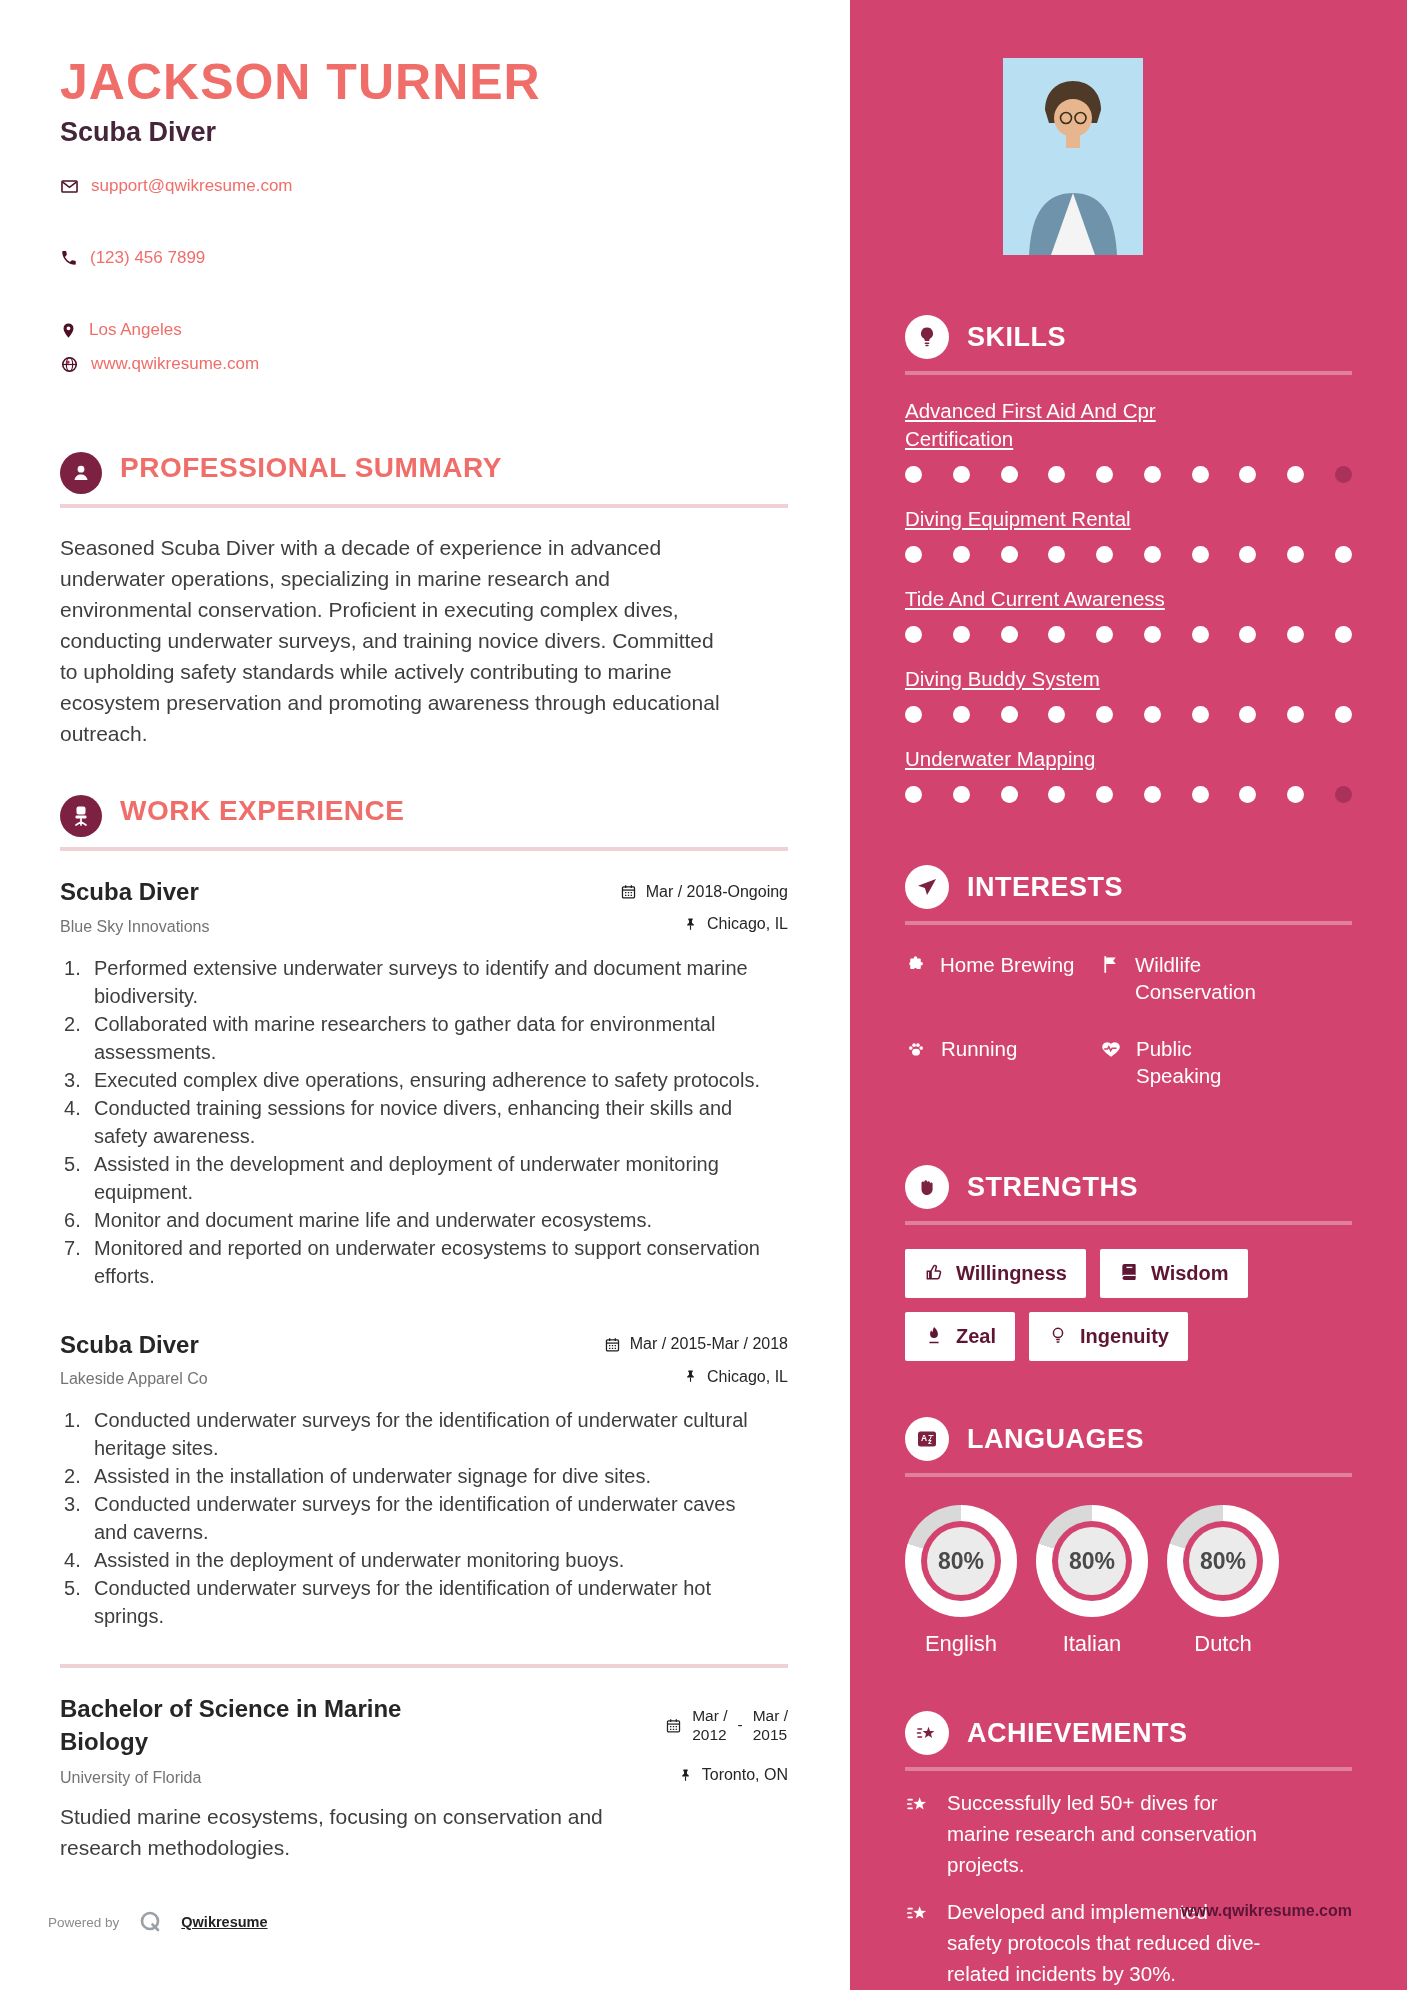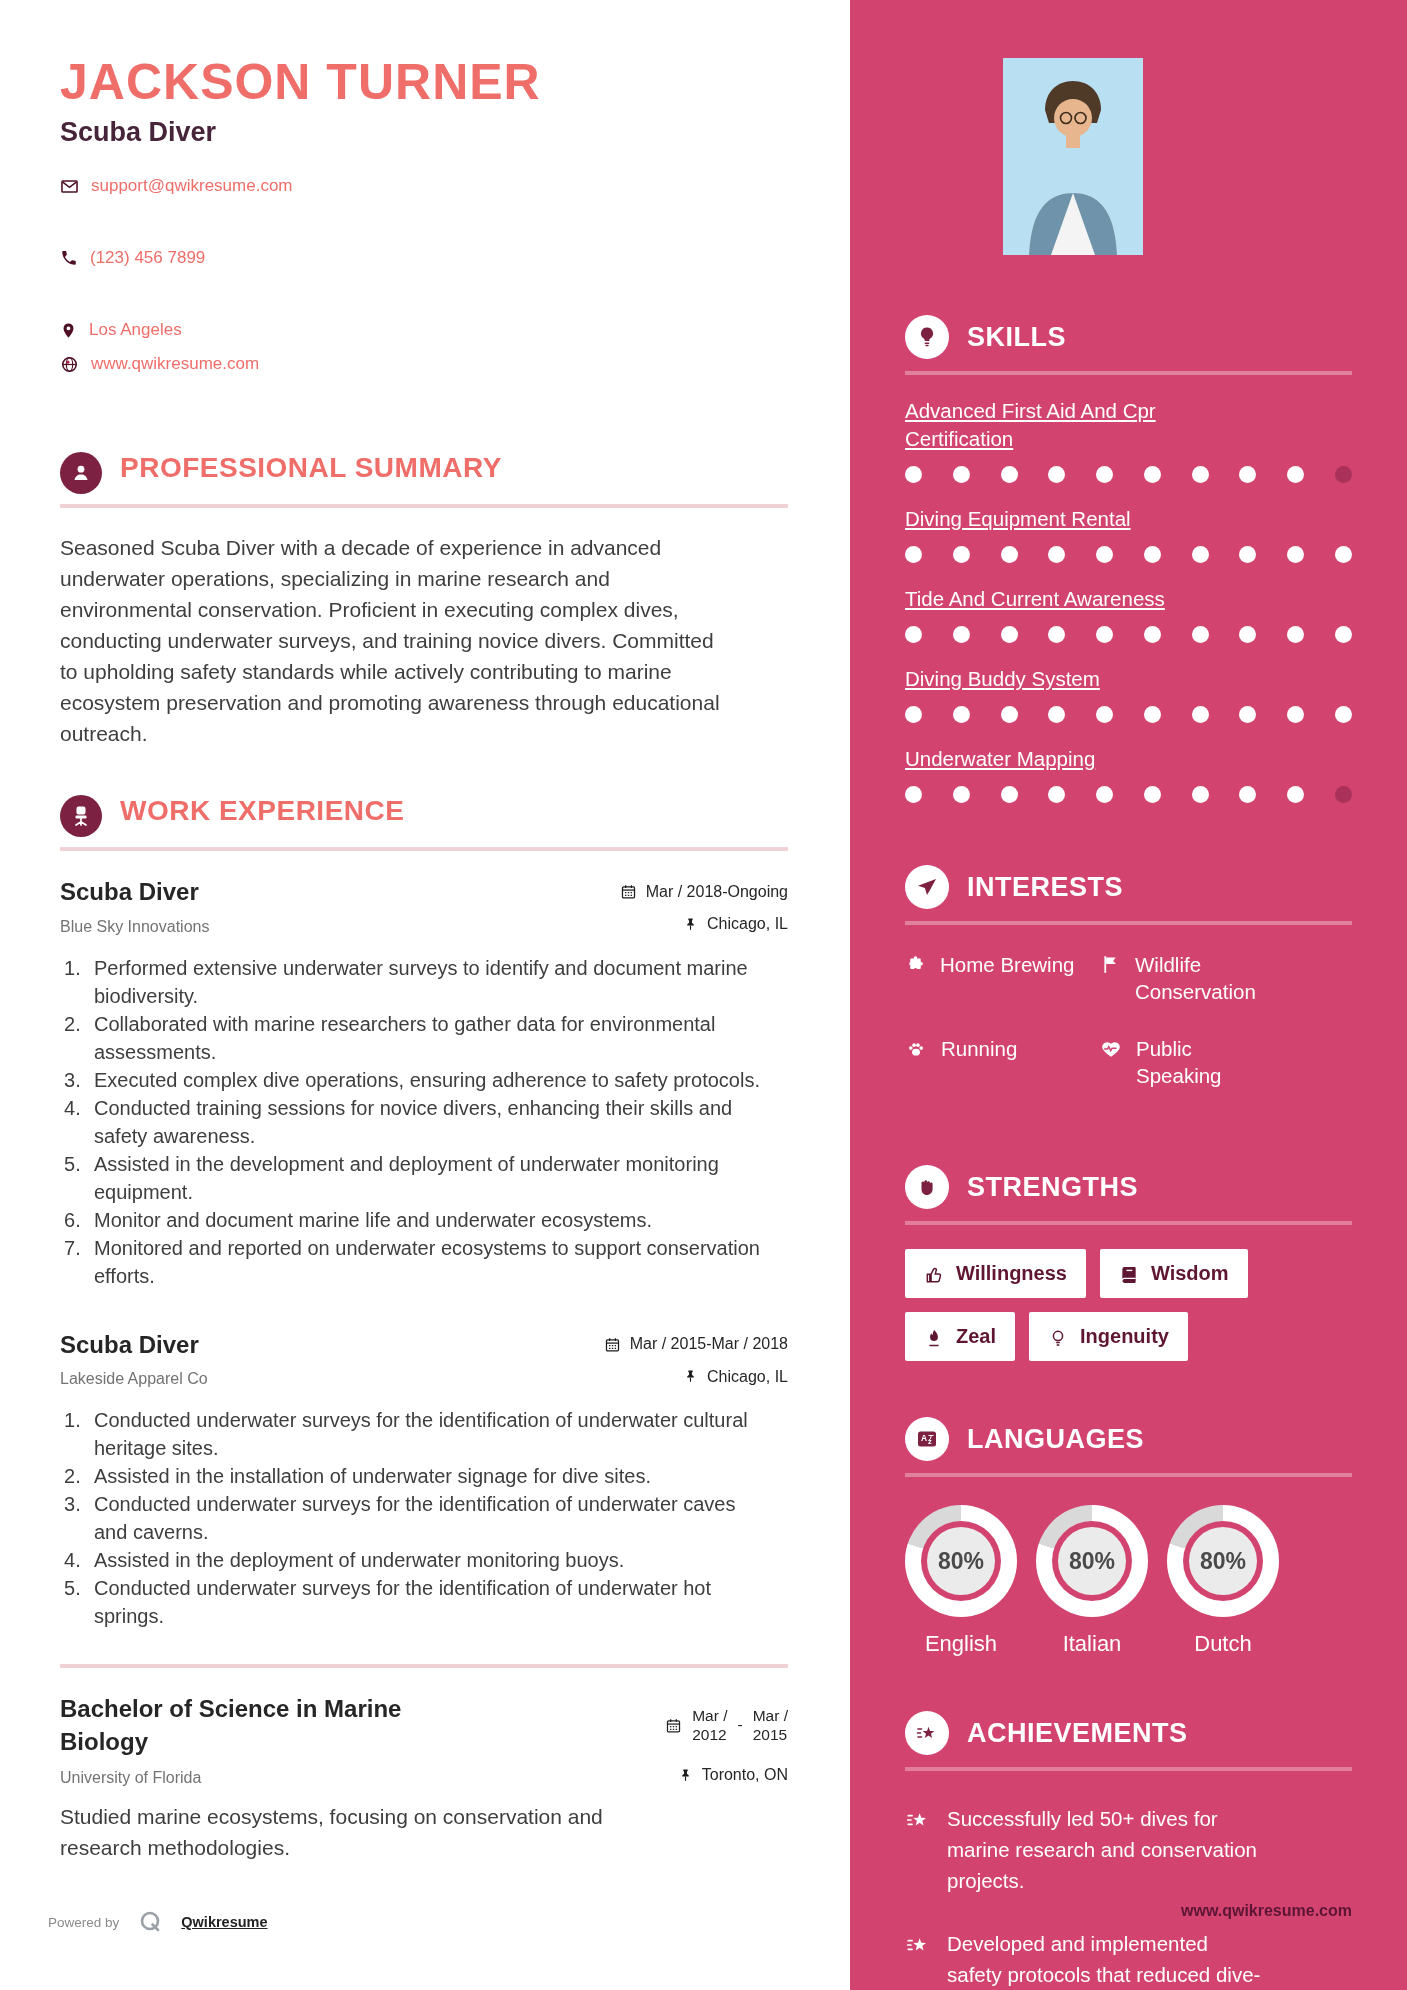--- a/index.html
+++ b/index.html
@@ -73,35 +73,35 @@
   .sec-interests { margin-top:62px; }
   .interests-grid { display:grid; grid-template-columns:195px auto; row-gap:30px; margin-top:26px; }
   .interest { display:flex; gap:14px; align-items:flex-start; font-size:20.5px; line-height:27px; }
   .interest svg { flex:none; margin-top:3px; }
   .interest .lbl { max-width:135px; }
   .interest .lbl-wide { max-width:150px; }
 
   .sec-strengths { margin-top:76px; }
   .pills { display:flex; flex-wrap:wrap; gap:14px; margin-top:24px; max-width:420px; }
   .pill { background:#ffffff; color:#5f1632; border-radius:2px; padding:13px 19px;
-          display:inline-flex; align-items:flex-end; gap:12px; font-size:20px; font-weight:600; }
+          display:inline-flex; align-items:flex-start; gap:12px; font-size:20px; font-weight:600; }
   .pill svg { flex:none; }
 
   .sec-languages { margin-top:56px; }
   .gauges { display:flex; gap:19px; margin-top:28px; }
   .gauge-wrap { width:112px; text-align:center; }
   .gauge { position:relative; width:112px; height:112px; border-radius:50%; }
   .gauge::before { content:""; position:absolute; inset:16px; border-radius:50%; background:#d34370; }
   .gauge-inner { position:absolute; inset:22px; border-radius:50%; background:#ebebeb;
                  display:flex; align-items:center; justify-content:center;
                  font-size:23px; font-weight:700; color:#4a4a4a; }
   .gauge-label { margin-top:14px; font-size:22px; color:#ffffff; }
 
   .sec-achievements { margin-top:54px; }
-  .ach { display:flex; gap:16px; margin-top:32px; }
+  .ach { display:flex; gap:16px; margin-top:16px; }
   .ach svg { flex:none; margin-top:4px; }
   .ach-text { font-size:20.5px; line-height:31px; max-width:320px; }
 
   .sb-footer { position:absolute; right:55px; bottom:70px; font-size:16px; font-weight:600; color:#5c1534; }
 </style>
 </head>
 <body>
 
 <div class="page">
 

